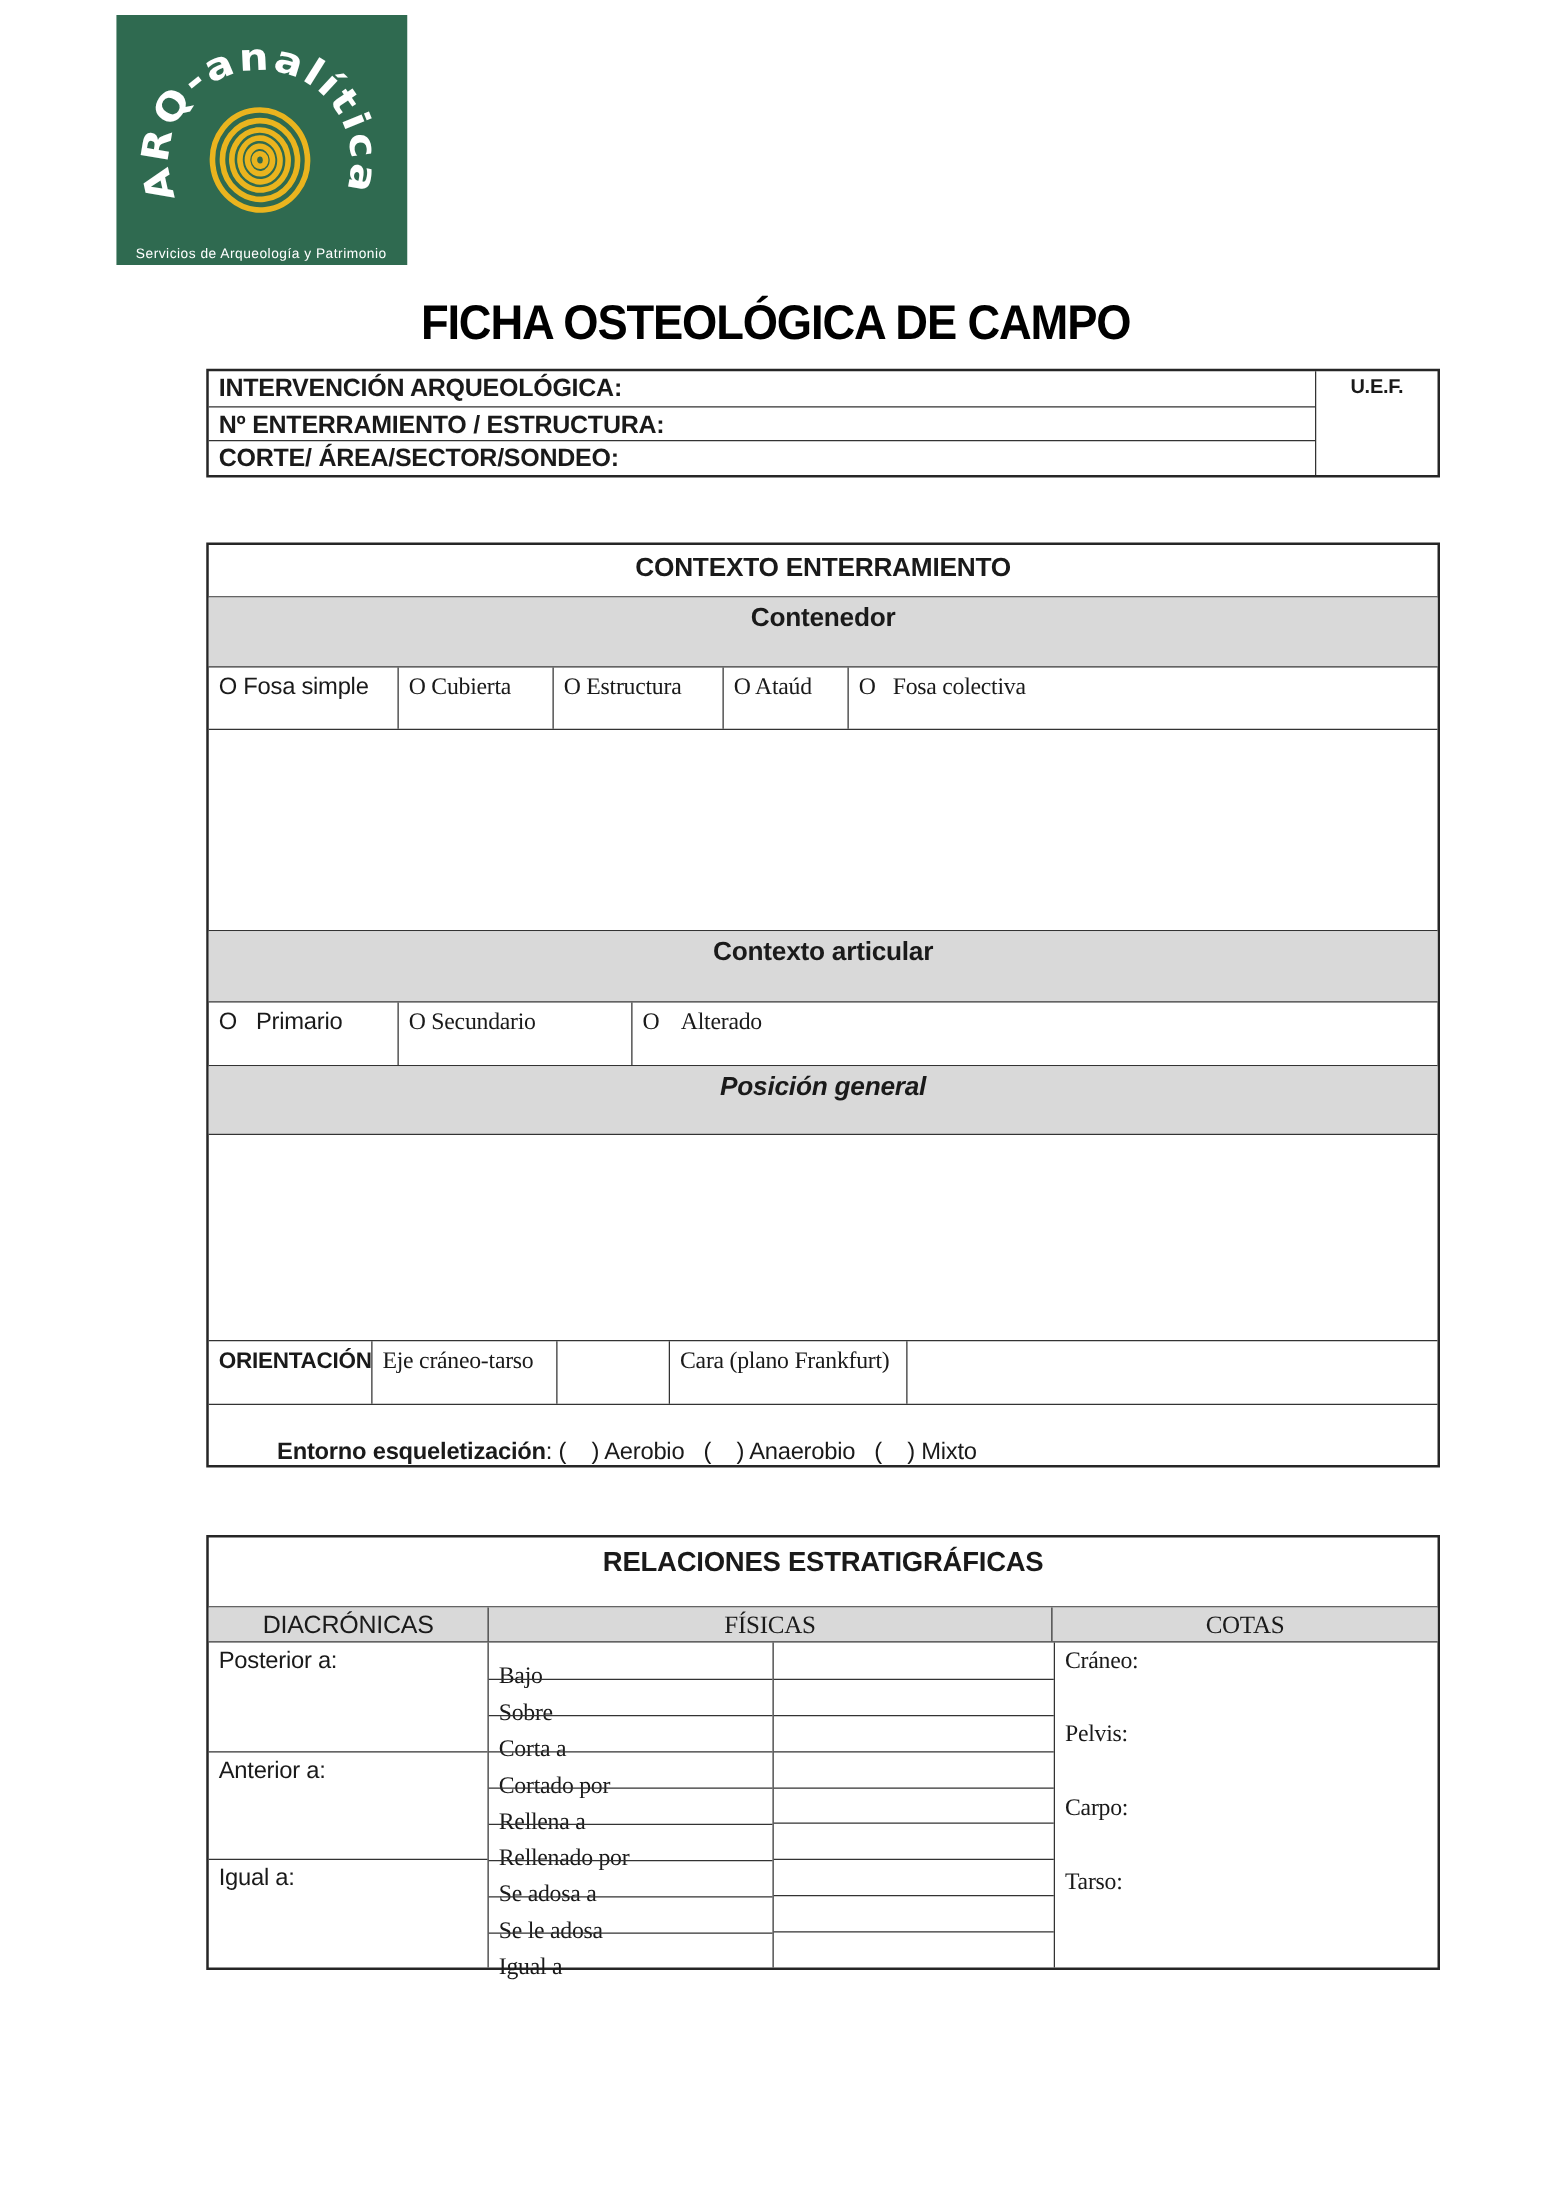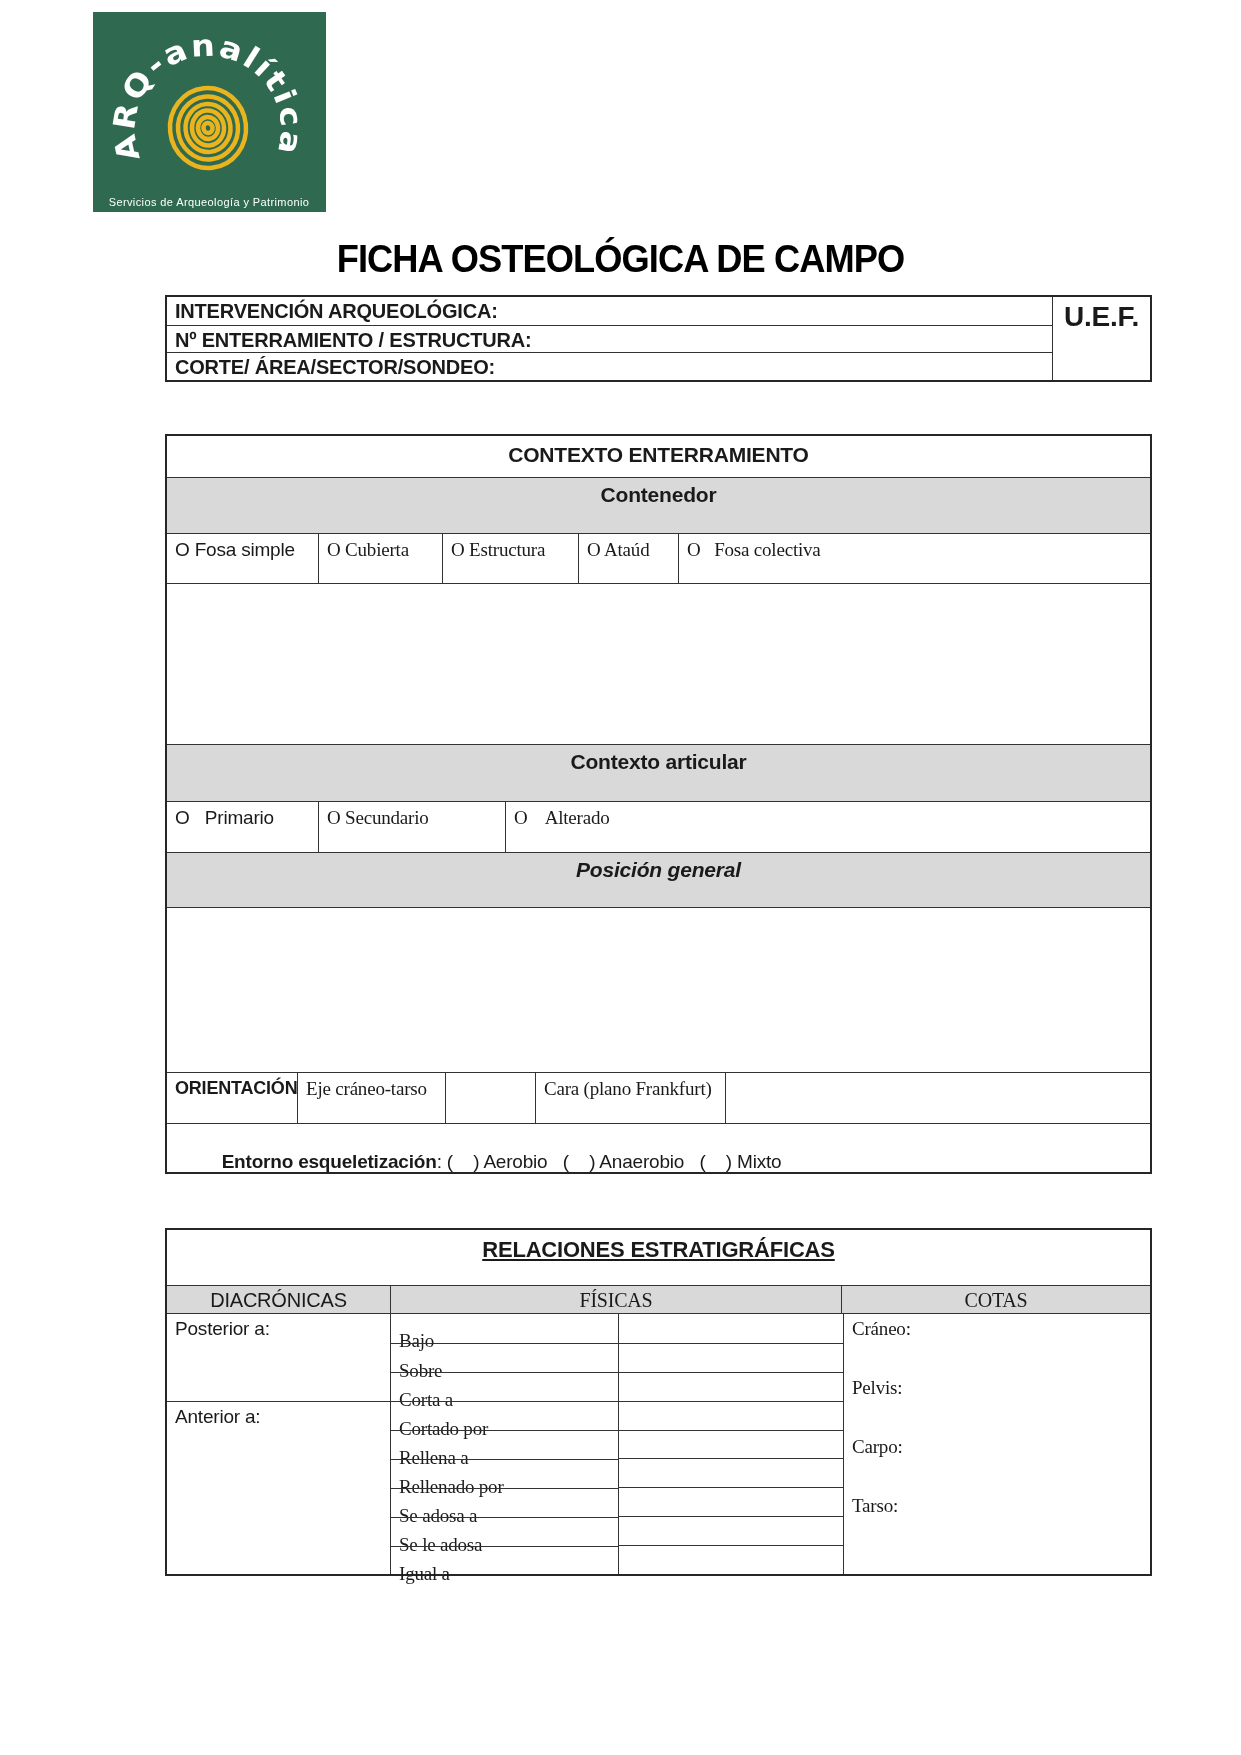--- a/index.html
+++ b/index.html
@@ -27,21 +27,21 @@
   .b{font-weight:bold;}
   .i{font-style:italic;}
   .pre{white-space:pre;}
   .gray{background:#d9d9d9; text-align:center; font-weight:bold; font-size:21px;}
   .center{text-align:center;}
   
   .t1{left:165px; top:295px; width:987px; height:87px; display:flex;}
   .t1-left{width:885px; display:flex; flex-direction:column;}
   .t1-row{height:28.4px; box-sizing:border-box; border-top:1.5px solid #333; padding:3px 8px 0 8px; font-size:20px; font-weight:bold;}
   .t1-row.first{border-top:none;}
-  .t1-right{flex:1; border-left:1.5px solid #333; box-sizing:border-box; text-align:center; padding-top:4px; font-size:28px; font-weight:bold;}
+  .t1-right{flex:1; border-left:1.5px solid #333; box-sizing:border-box; text-align:center; padding-top:4px; font-size:16px; font-weight:bold;}
   
   .t2{left:165px; top:434px; width:987px; height:740px; display:flex; flex-direction:column;}
   .t2 .hdr{height:41px; font-size:21px; padding-top:7px;}
   
   .t3{left:165px; top:1228px; width:987px; height:348px; display:flex; flex-direction:column;}
   .colstack{display:flex; flex-direction:column;}
   .subcell{height:29px; box-sizing:border-box; border-top:1.5px solid #333; padding:16px 8px 0 8px; font-size:19px;}
   .subcell.first{border-top:none;}
   .groupcell{height:87px; box-sizing:border-box; border-top:1.5px solid #333; padding:4px 8px 0 8px; font-size:19px;}
   .groupcell.first{border-top:none;}
@@ -128,31 +128,32 @@
     </div>
     <div class="trow" style="height:49px;">
       <div class="tcell pre" style="width:100%; padding-left:14px;">
         <span class="b">Entorno esqueletización</span><span class="pre">: (    ) Aerobio   (    ) Anaerobio   (    ) Mixto</span>
       </div>
     </div>
   </div>
 
   <div class="tbl t3">
     <div class="trow first" style="height:56px;">
-      <div class="tcell b center" style="width:100%; font-size:22px; padding-top:7px;text-decoration:underline;">RELACIONES ESTRATIGRÁFICAS</div>
+      <div class="tcell b center" style="width:100%; font-size:22px; padding-top:7px;">RELACIONES ESTRATIGRÁFICAS</div>
     </div>
     <div class="trow" style="height:29px;">
       <div class="tcell gray" style="width:223px; font-weight:normal; font-size:20px; padding-top:3px;">DIACRÓNICAS</div>
       <div class="tcell gray bl" style="width:451px; font-weight:normal; font-size:20px; padding-top:3px;">FÍSICAS</div>
       <div class="tcell gray bl" style="flex:1; font-weight:normal; font-size:20px; padding-top:3px;">COTAS</div>
     </div>
     <div class="trow" style="height:261px;">
       <div class="colstack" style="width:223px;">
         <div class="groupcell first">Posterior a:</div>
         <div class="groupcell">Anterior a:</div>
+        <div class="groupcell">Igual a:</div>
       </div>
       <div class="colstack bl" style="width:227px;">
         <div class="subcell first">Bajo</div>
         <div class="subcell">Sobre</div>
         <div class="subcell">Corta a</div>
         <div class="subcell">Cortado por</div>
         <div class="subcell">Rellena a</div>
         <div class="subcell">Rellenado por</div>
         <div class="subcell">Se adosa a</div>
         <div class="subcell">Se le adosa</div>

